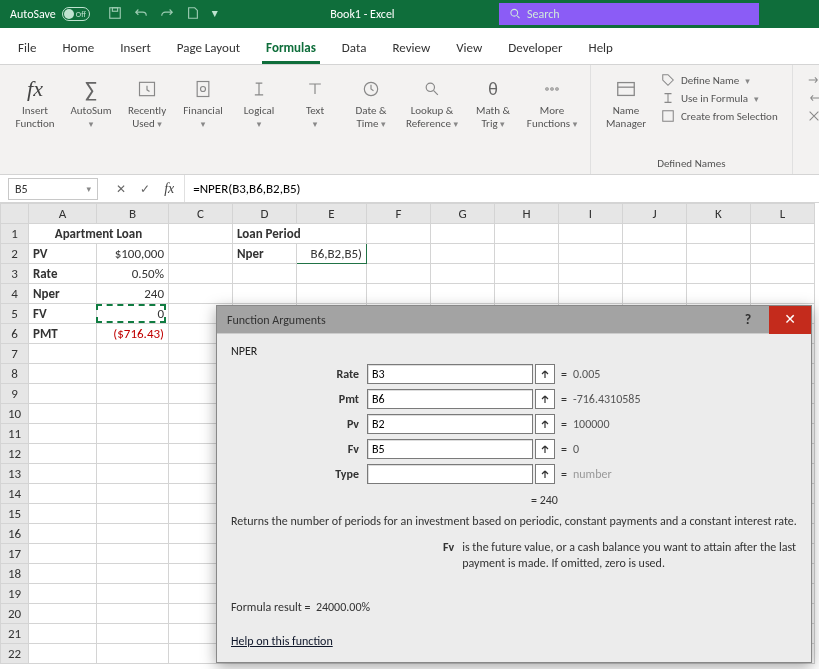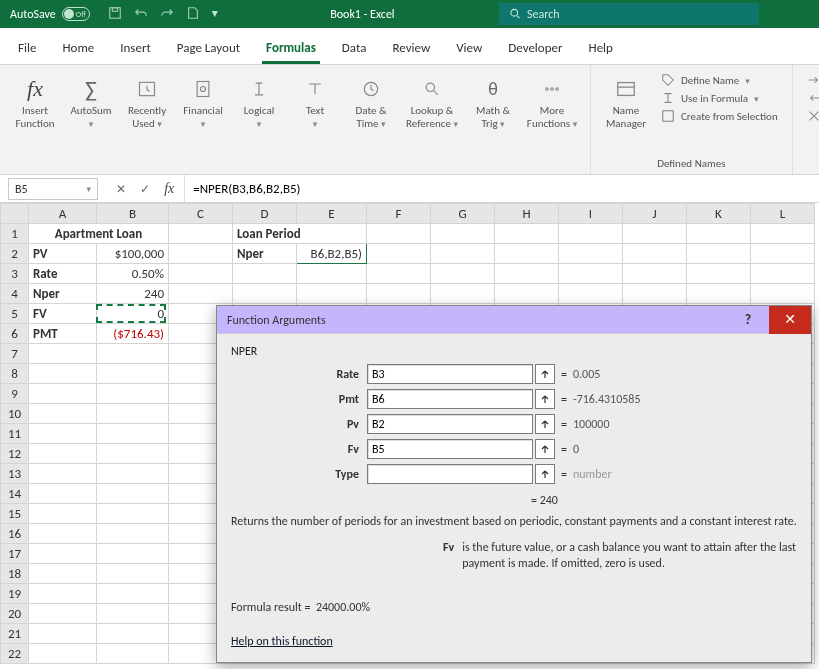--- a/index.html
+++ b/index.html
@@ -7,21 +7,21 @@
 
   
   .titlebar { background: #0f6e3b; height: 28px; display: flex; align-items: center; color: #fff; font-size: 12px; }
   .titlebar .autosave { display: flex; align-items: center; gap: 6px; padding: 0 10px; }
   .toggle { width: 28px; height: 14px; border: 1px solid #bfe3d0; border-radius: 7px; position: relative; display: inline-block; }
   .toggle .knob { width: 10px; height: 10px; border-radius: 5px; background: #bfe3d0; position: absolute; top: 1px; left: 1px; }
   .toggle .off-label { font-size: 8px; color: #bfe3d0; position: absolute; right: 3px; top: 1px; }
   .qat { display: flex; gap: 12px; padding: 0 8px; color: #bfe3d0; }
   .qat svg { opacity: 0.8; }
   .doc-title { flex: 1; text-align: center; }
-  .search-wrap { display: flex; gap: 6px; background: #0f766e; padding: 4px 10px; width: 260px; margin-right: 60px; color: #cfe9db; }
+  .search-wrap { display: flex; gap: 6px; background: #8b5cf6; padding: 4px 10px; width: 260px; margin-right: 60px; color: #cfe9db; }
   .search-wrap input { background: transparent; border: none; color: #cfe9db; font-size: 12px; outline: none; width: 100%; }
   .search-wrap input::placeholder { color: #cfe9db; }
 
   
   .tabs { background: #fff; display: flex; gap: 18px; padding: 6px 14px 0; font-size: 13px; color: #333; border-bottom: 1px solid #d4d4d4; }
   .tabs .tab { padding: 6px 4px; cursor: pointer; }
   .tabs .tab.active { border-bottom: 3px solid #0f6e3b; font-weight: 600; color:#0f6e3b; }
 
   
   .ribbon { background: #f3f2f1; display: flex; border-bottom: 1px solid #d4d4d4; height: 110px; position: relative; }
@@ -53,21 +53,21 @@
   .colhdr { height: 20px; }
   .cell-b { font-weight: 700; }
   .cell-r { text-align: right; }
   .cell-red { color: #c00000; }
 
   
   .marquee { position: absolute; border: 2px dashed #107c41; pointer-events: none; }
 
   
   .dlg { position: absolute; left: 216px; top: 305px; width: 596px; height: 358px; background: #ececec; border: 1px solid #888; box-shadow: 0 4px 14px rgba(0,0,0,0.35); font-size: 12px; }
-  .dlg-title { height: 28px; background: #c4b5fd; display: flex; align-items: center; justify-content: space-between; border-bottom: 1px solid #ccc; padding-left: 10px; }
+  .dlg-title { height: 28px; background: #a3a3a3; display: flex; align-items: center; justify-content: space-between; border-bottom: 1px solid #ccc; padding-left: 10px; }
   .dlg-title .wbtns { display: flex; }
   .wbtn { width: 42px; height: 28px; display: flex; align-items: center; justify-content: center; font-size: 14px; }
   .wbtn.help { color: #333; font-weight: bold; }
   .wbtn.close { background: #c42b1c; color: #fff; }
   .dlg-body { padding: 10px 14px 8px; }
   .fname { font-size: 12px; color: #222; margin-bottom: 6px; }
   .argrow { display: flex; align-items: center; margin-bottom: 5px; }
   .argrow .albl { width: 136px; text-align: right; font-weight: 700; font-size: 12px; padding-right: 8px; }
   .argrow .ainp-wrap { display: flex; align-items: center; }
   .argrow input { width: 166px; height: 20px; border: 1px solid #7a7a7a; background: #fff; padding: 1px 4px; font-size: 12px; box-shadow: inset 1px 1px 0 #ddd; }

